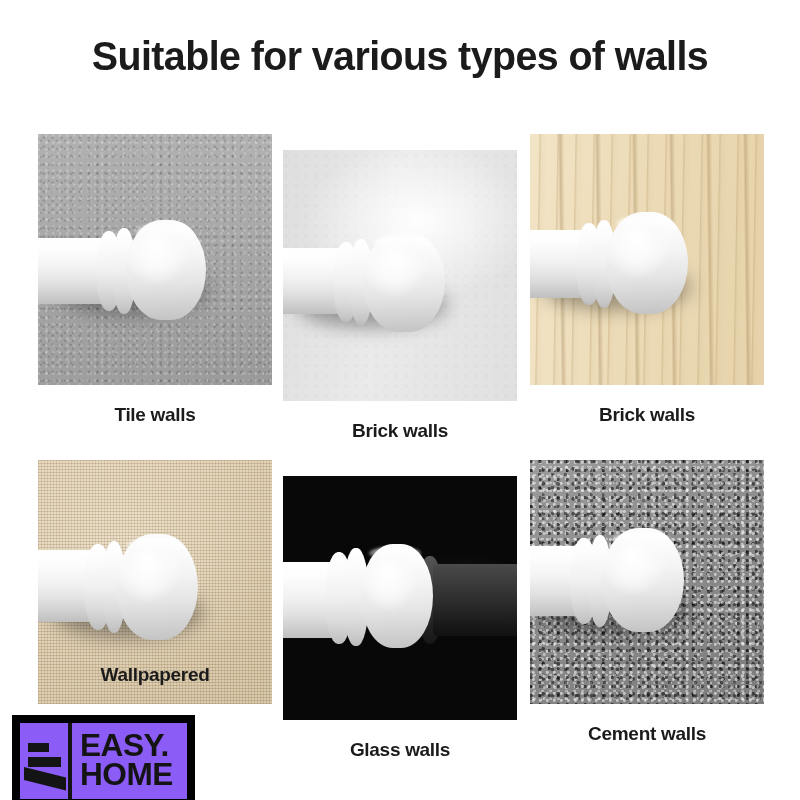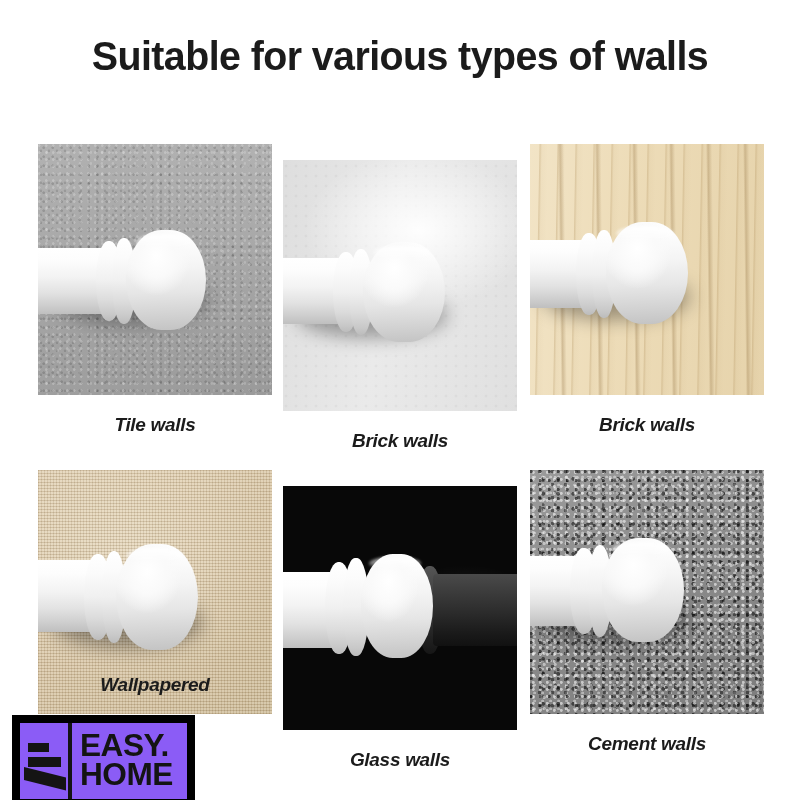--- a/index.html
+++ b/index.html
@@ -29,24 +29,23 @@
     letter-spacing: -0.6px;
     color: #1b1b1b;
     white-space: nowrap;
     transform: scaleX(0.96);
   }
 
   
   #gallery {
     position: absolute;
     left: 38px;
-    top: 144px;
+    top: 134px;
     width: 727px;
     height: 610px;
-    font-style: italic;
   }
   .tile {
     position: absolute;
     width: 234px;
   }
   .tile.col-0 { left: 0; }
   .tile.col-1 { left: 245px; margin-top: 16px; }
   .tile.col-2 { left: 492px; }
   .tile.row-0 { top: 0; }
   .tile.row-1 { top: 326px; }

